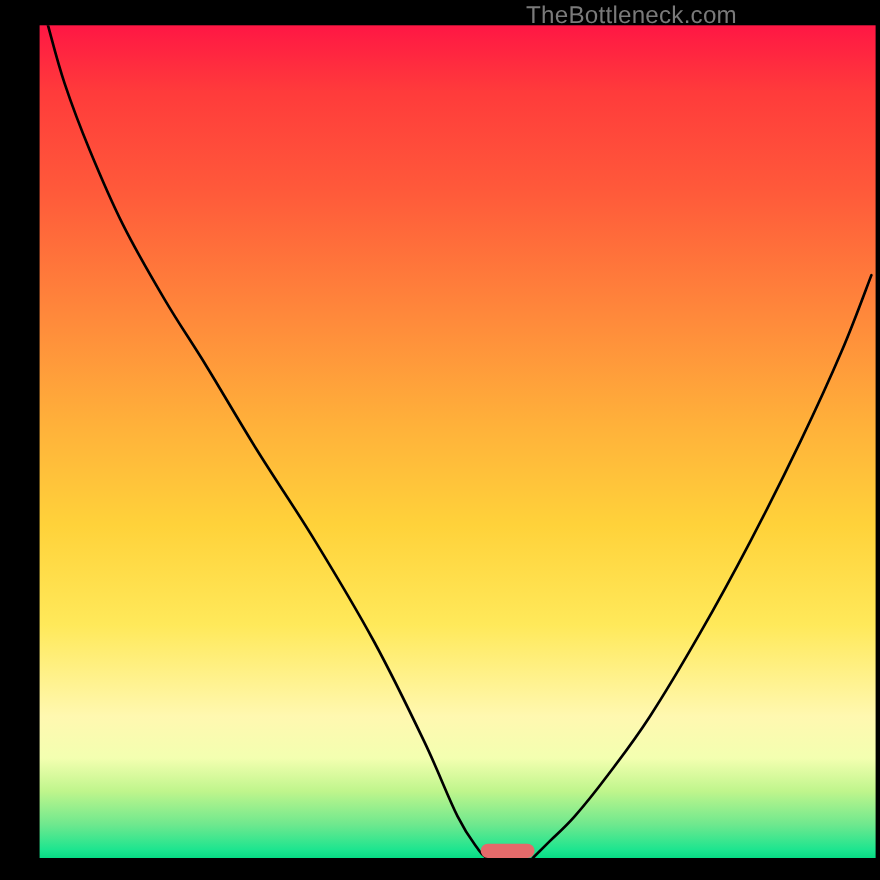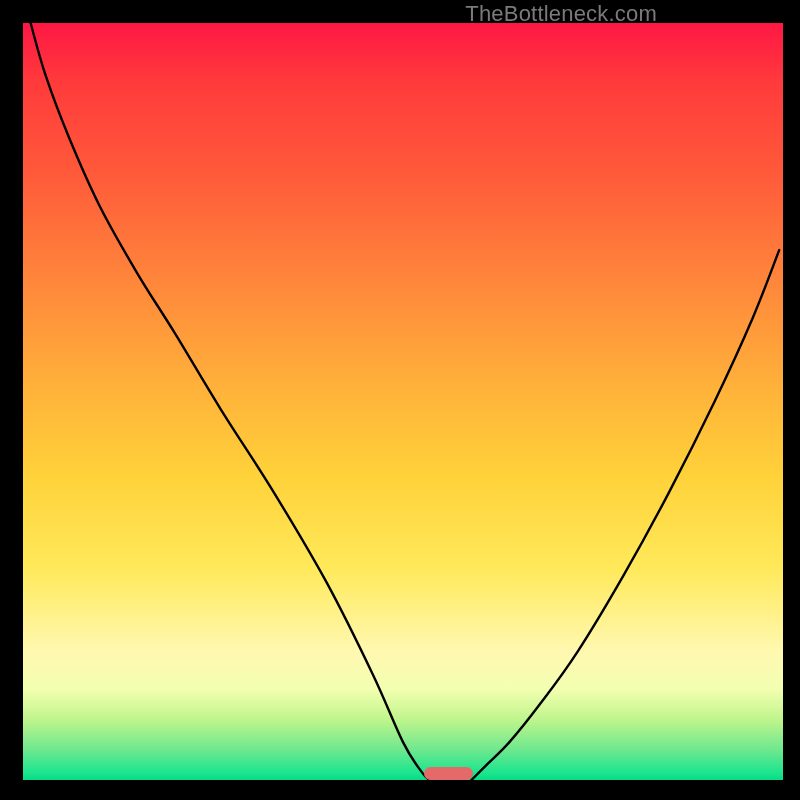--- a/index.html
+++ b/index.html
@@ -6,21 +6,21 @@
     margin: 0;
     padding: 0;
     width: 800px;
     height: 800px;
     background: #000;
     overflow: hidden;
     font-family: Arial, Helvetica, sans-serif;
   }
   .frame {
     position: absolute;
-    left: 3px;
+    left: 16px;
     top: 0;
     width: 664px;
     height: 800px;
     background: #000;
   }
   .plot {
     position: absolute;
     left: 20px;
     top: 23px;
     width: 760px;

